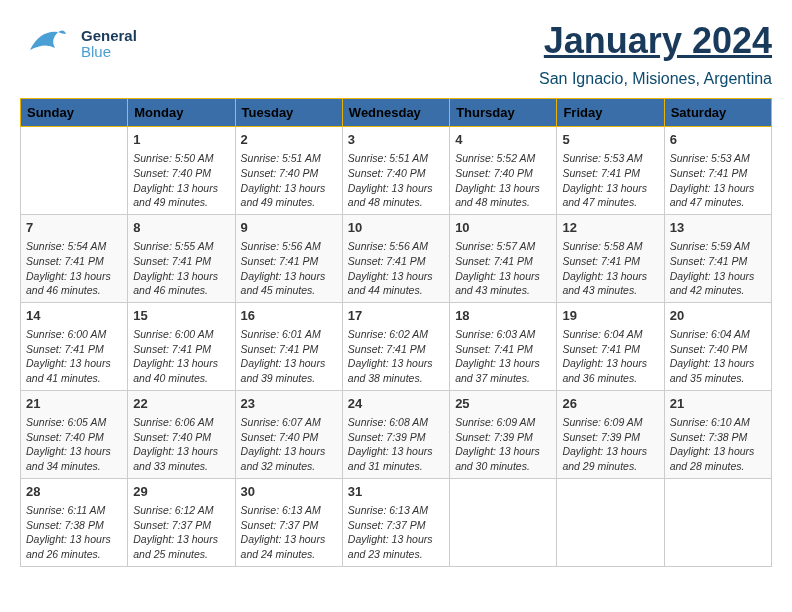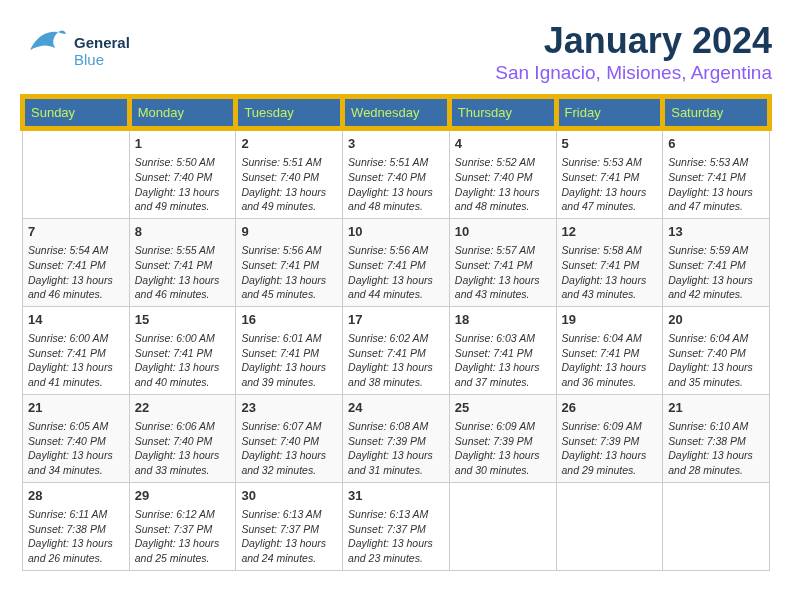--- a/index.html
+++ b/index.html
@@ -16,38 +16,40 @@
       align-items: flex-start;
       margin-bottom: 10px;
     }
     .title-block {
       text-align: right;
     }
     .month-title {
       font-size: 36px;
       font-weight: bold;
       color: #1a3a5c;
+      text-decoration: underline;
     }
     .subtitle {
-      font-size: 19px;
-      color: #8b5cf6;
+      font-size: 16px;
+      color: #0c4a6e;
+      margin-top: 8px;
     }
     table {
       width: 100%;
       border-collapse: collapse;
       font-size: 11px;
     }
     thead tr th {
       background-color: #3a6ea8;
-      color: #bef264;
+      color: #000000;
       text-align: left;
       padding: 6px 6px;
       font-size: 13px;
-      font-weight: normal;
-      border: 5px solid #eab308;
+      font-weight: bold;
+      border: 1px solid #eab308;
     }
     tbody tr td {
       vertical-align: top;
       border: 1px solid #ccc;
       padding: 4px 5px;
       min-height: 80px;
       background: #fff;
       color: #333;
       line-height: 1.4;
     }
@@ -60,22 +62,22 @@
       display: block;
       margin-bottom: 2px;
     }
     .cell-content {
       font-size: 10.5px;
       color: #333;
       font-style: italic;
     }
     .logo-container {
       display: flex;
-      align-items: flex-end;
-      gap: 2px;
+      align-items: center;
+      gap: 9px;
     }
     .logo-stack {
       display: flex;
       flex-direction: column;
       line-height: 1.2;
     }
   </style>
 </head>
 <body>
 

